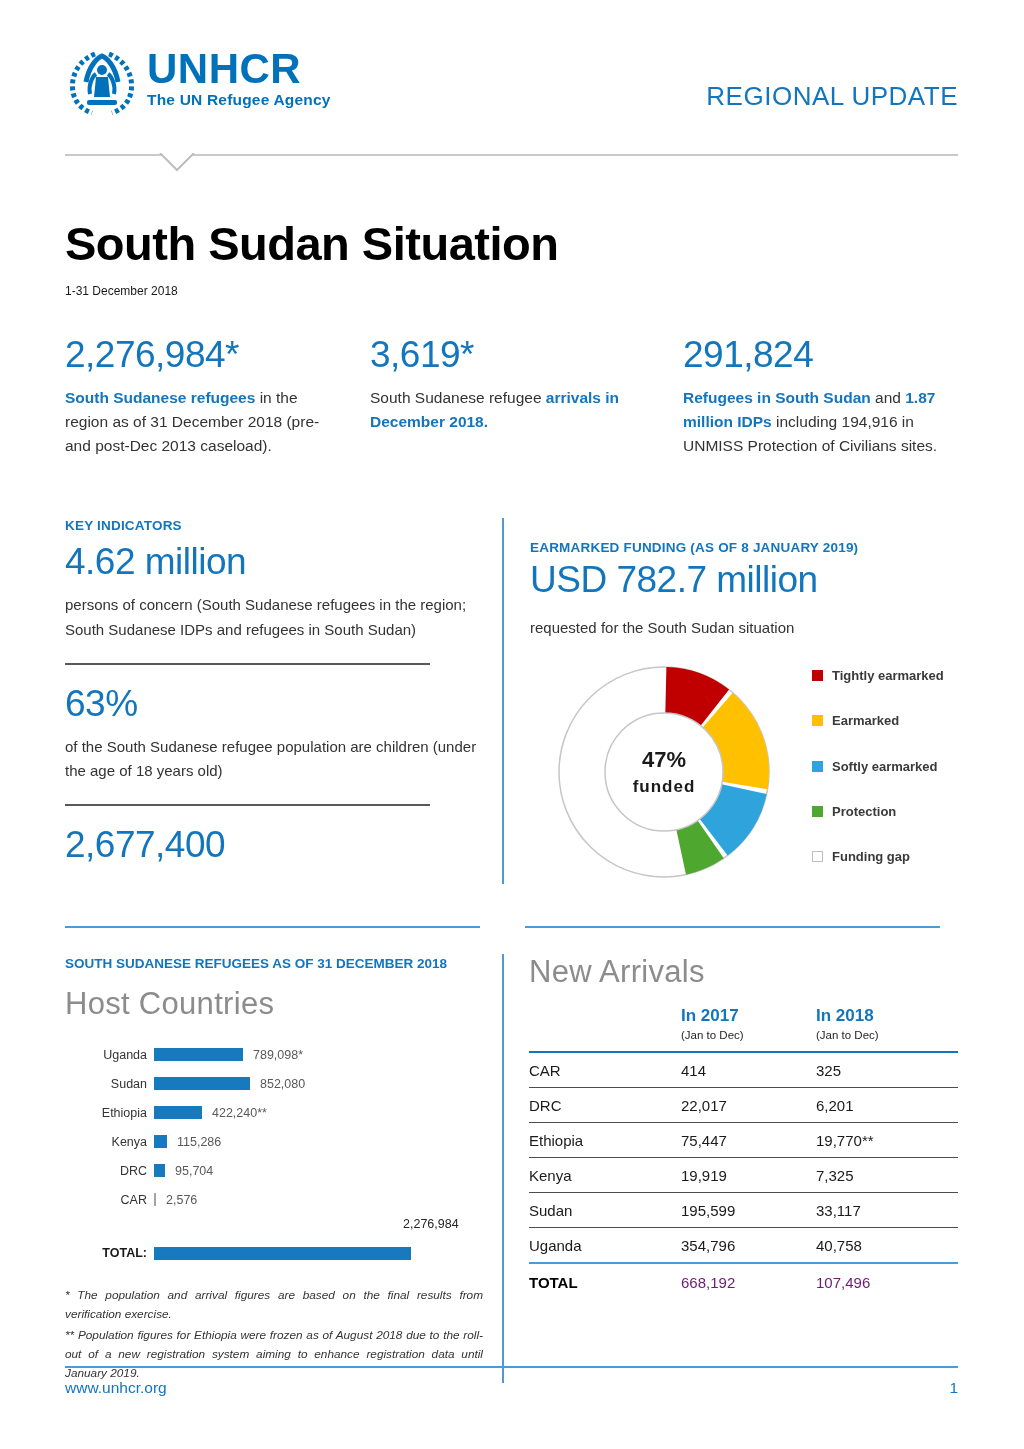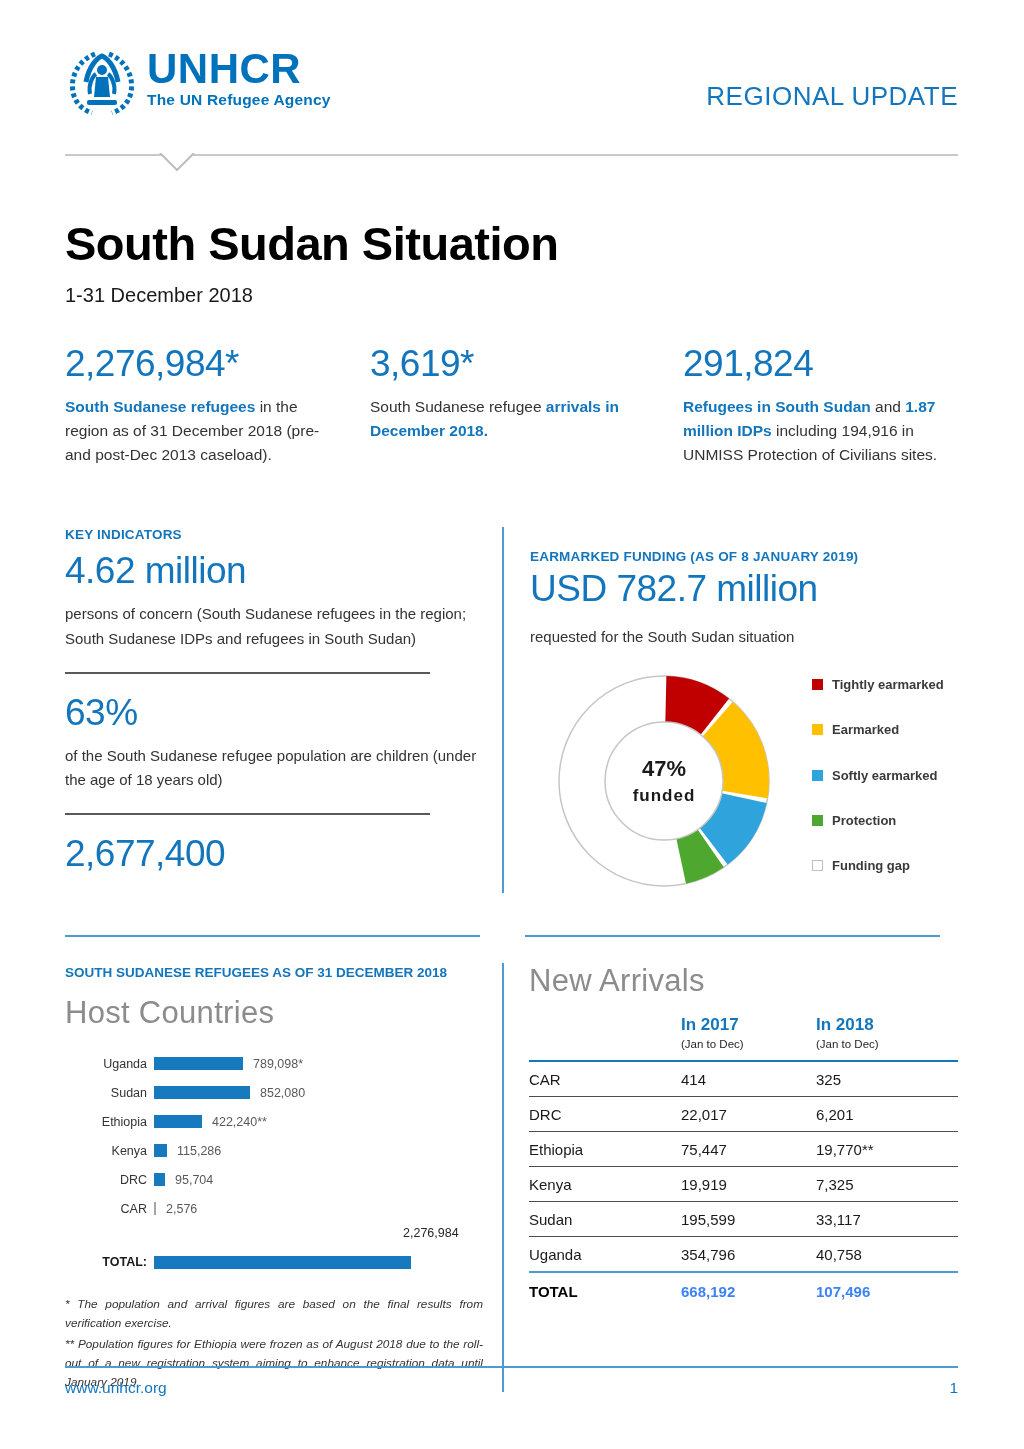--- a/index.html
+++ b/index.html
@@ -19,21 +19,21 @@
   .logo-tag { font-size:15.5px; font-weight:bold; color:#0072BC; margin-top:1px; letter-spacing:0.2px; }
   .doc-type { font-size:26px; color:#1376BD; letter-spacing:0.5px; padding-bottom:4px; }
 
   
   .rule-row { position:relative; margin-top:38px; height:22px; }
   .rule { position:absolute; top:0; left:0; right:0; border-top:2px solid #C9C9C9; }
   .chevron { position:absolute; left:94px; top:-1px; }
 
   
   .title { margin-top:40px; font-size:47px; font-weight:bold; color:#000; letter-spacing:-0.5px; }
-  .date-range { margin-top:13px; font-size:20px; color:#1a1a1a; }
+  .date-range { margin-top:13px; font-size:12px; color:#1a1a1a; }
 
   
   .stats-row { display:flex; margin-top:36px; }
   .stat { }
   .stat-1 { width:305px; padding-right:35px; }
   .stat-2 { width:313px; padding-right:30px; }
   .stat-3 { flex:1; }
   .stat-value { font-size:37px; color:#1376BD; letter-spacing:-0.5px; }
   .stat-desc { margin-top:10px; font-size:15.5px; line-height:1.55; color:#333; }
   .bb { color:#1376BD; font-weight:bold; }
@@ -96,21 +96,21 @@
   .arrivals-table { margin-top:16px; }
   .ar-grid { display:grid; grid-template-columns:152px 135px 1fr; }
   .ar-head { padding-bottom:10px; }
   .ar-head-title { font-size:17px; font-weight:bold; color:#1376BD; }
   .ar-head-sub { font-size:11.5px; color:#262626; margin-top:3px; }
   .ar-body { border-top:2px solid #1376BD; }
   .ar-row { padding:9px 0 8px 0; font-size:15px; color:#1a1a1a; border-bottom:1px solid #4D4D4D; }
   .ar-row.last { border-bottom:2px solid #4E9BD4; }
   .ar-total { padding:10px 0; font-size:15px; }
   .ar-total .c { font-weight:bold; color:#000; }
-  .ar-total .v { font-weight:bold; color:#3b82f6; }
+  .ar-total .v { font-weight:normal; color:#701a75; }
 
   
   .footer { position:absolute; left:65px; right:66px; top:1366px;
             border-top:2px solid #4E9BD4; padding-top:11px;
             display:flex; justify-content:space-between; }
   .footer a { font-size:15.5px; color:#1376BD; text-decoration:none; }
   .footer .page-num { font-size:15.5px; color:#1376BD; }
 </style>
 </head>
 <body>

